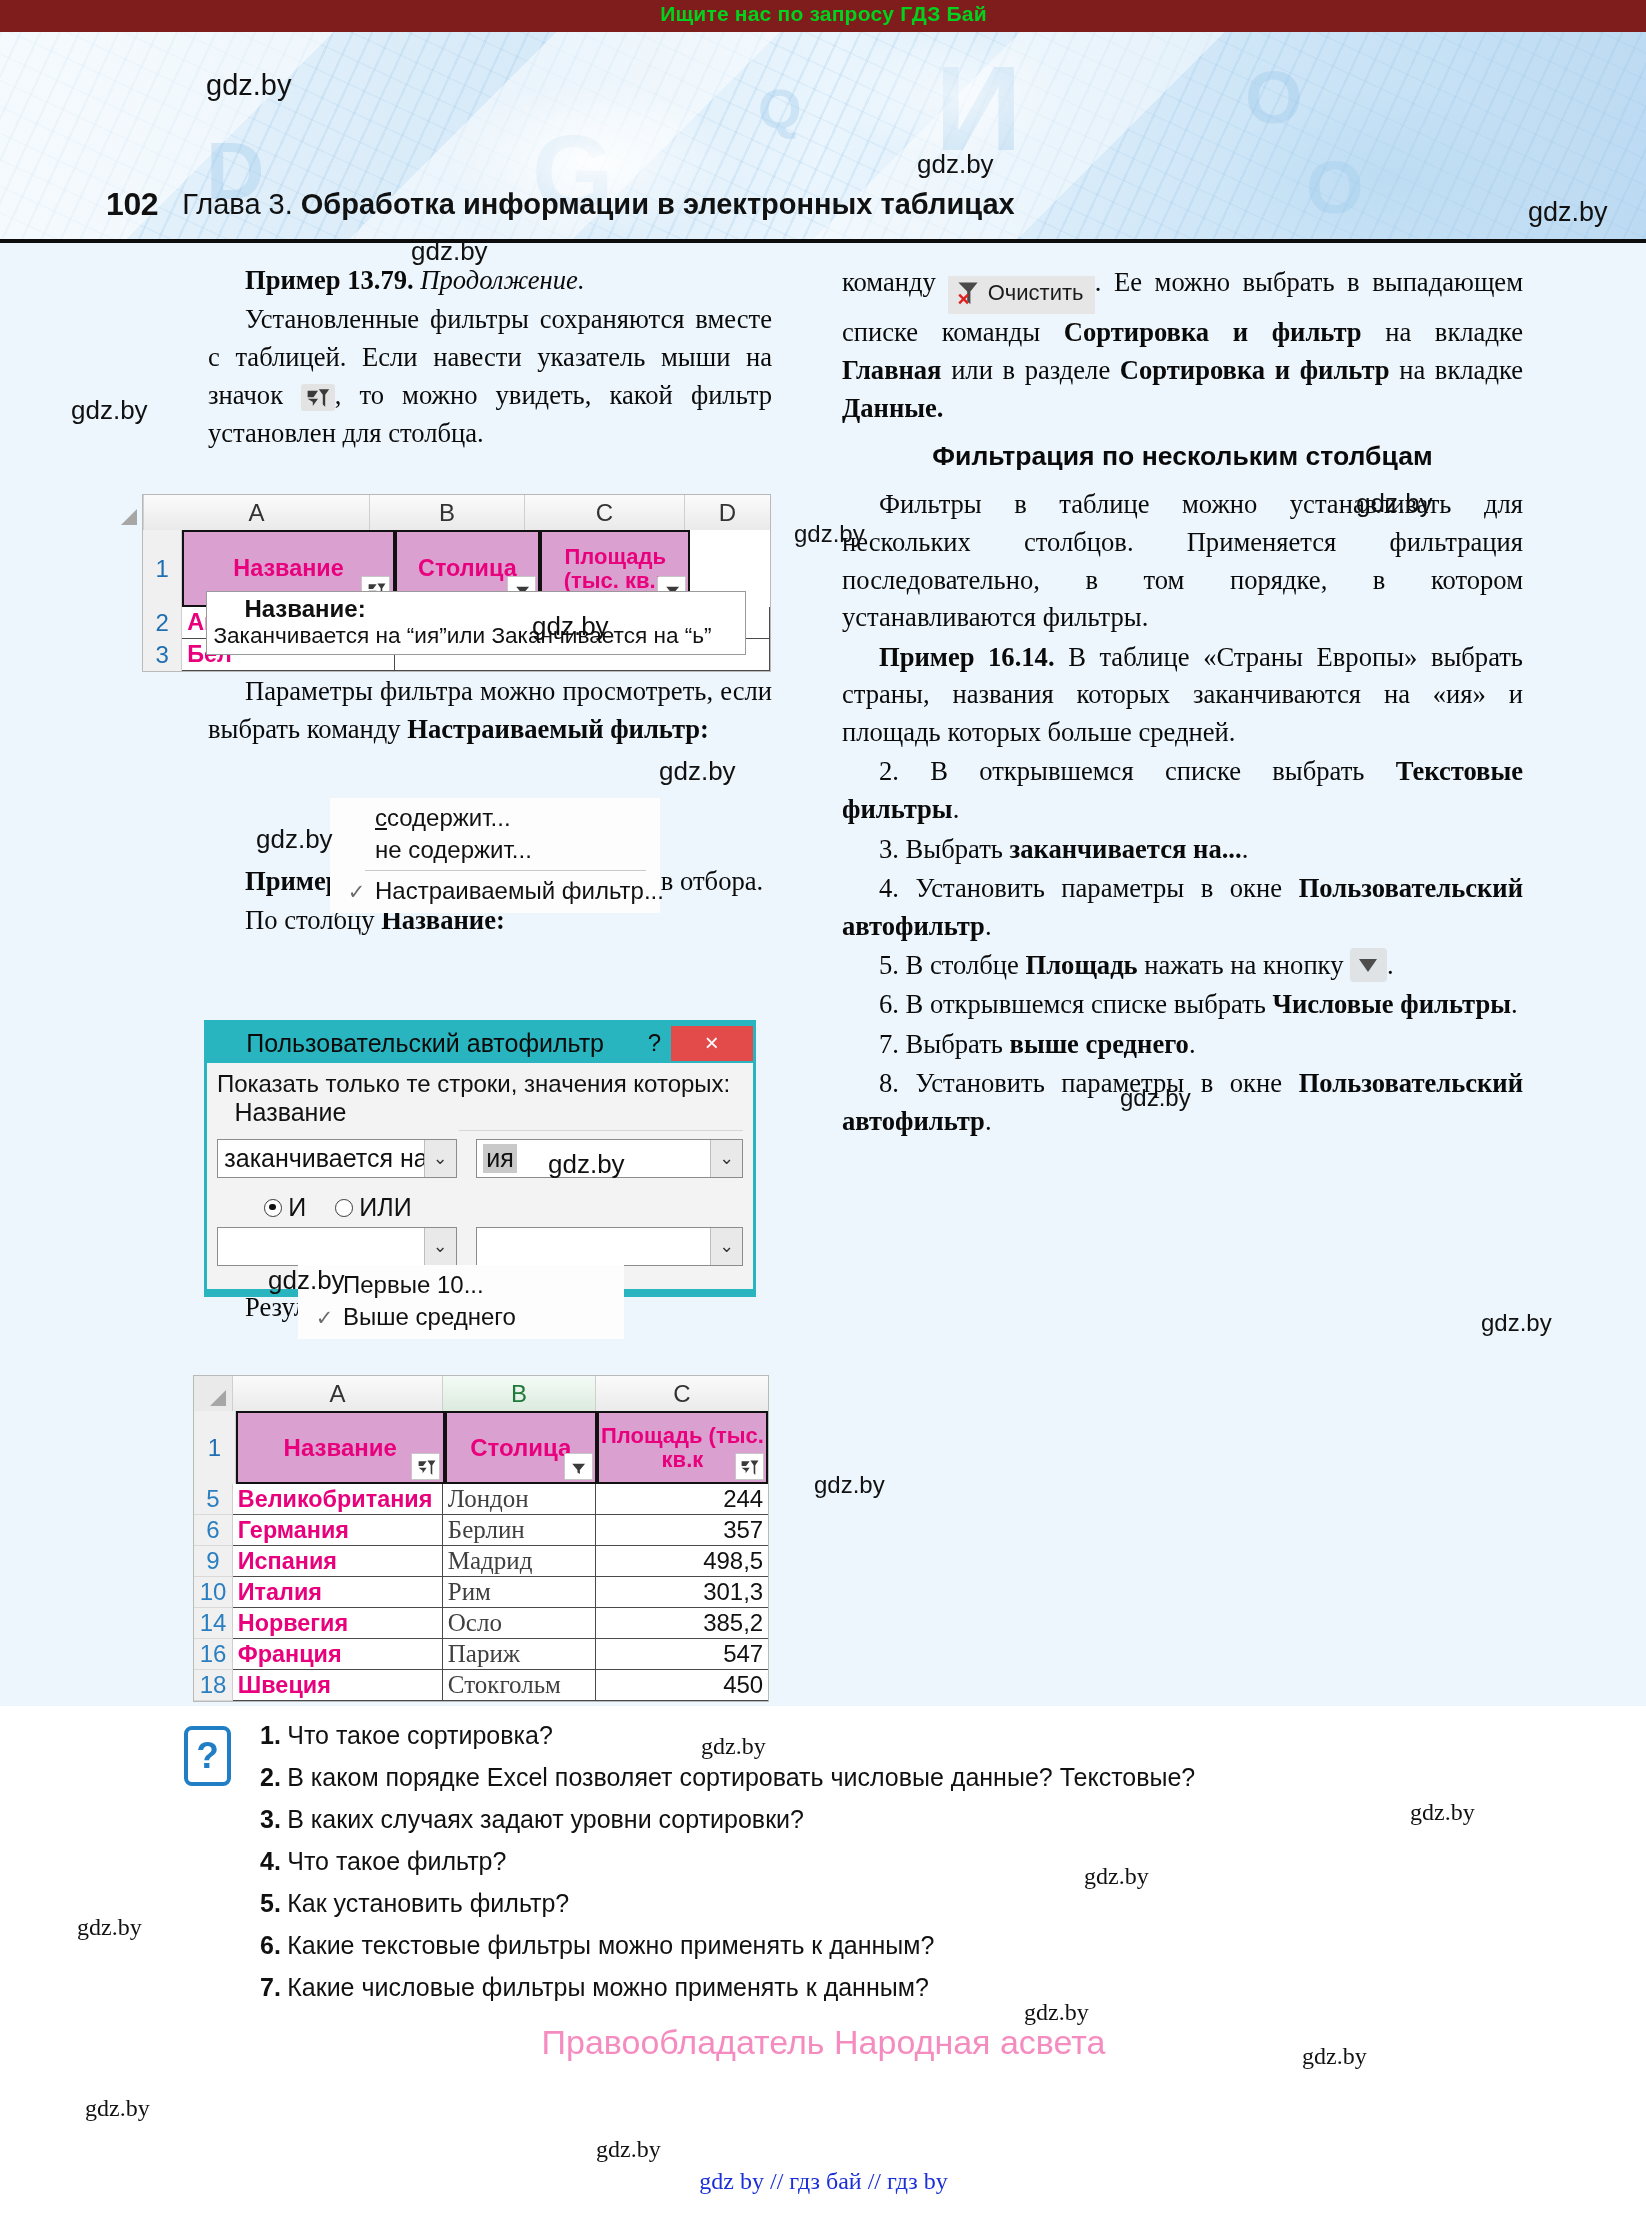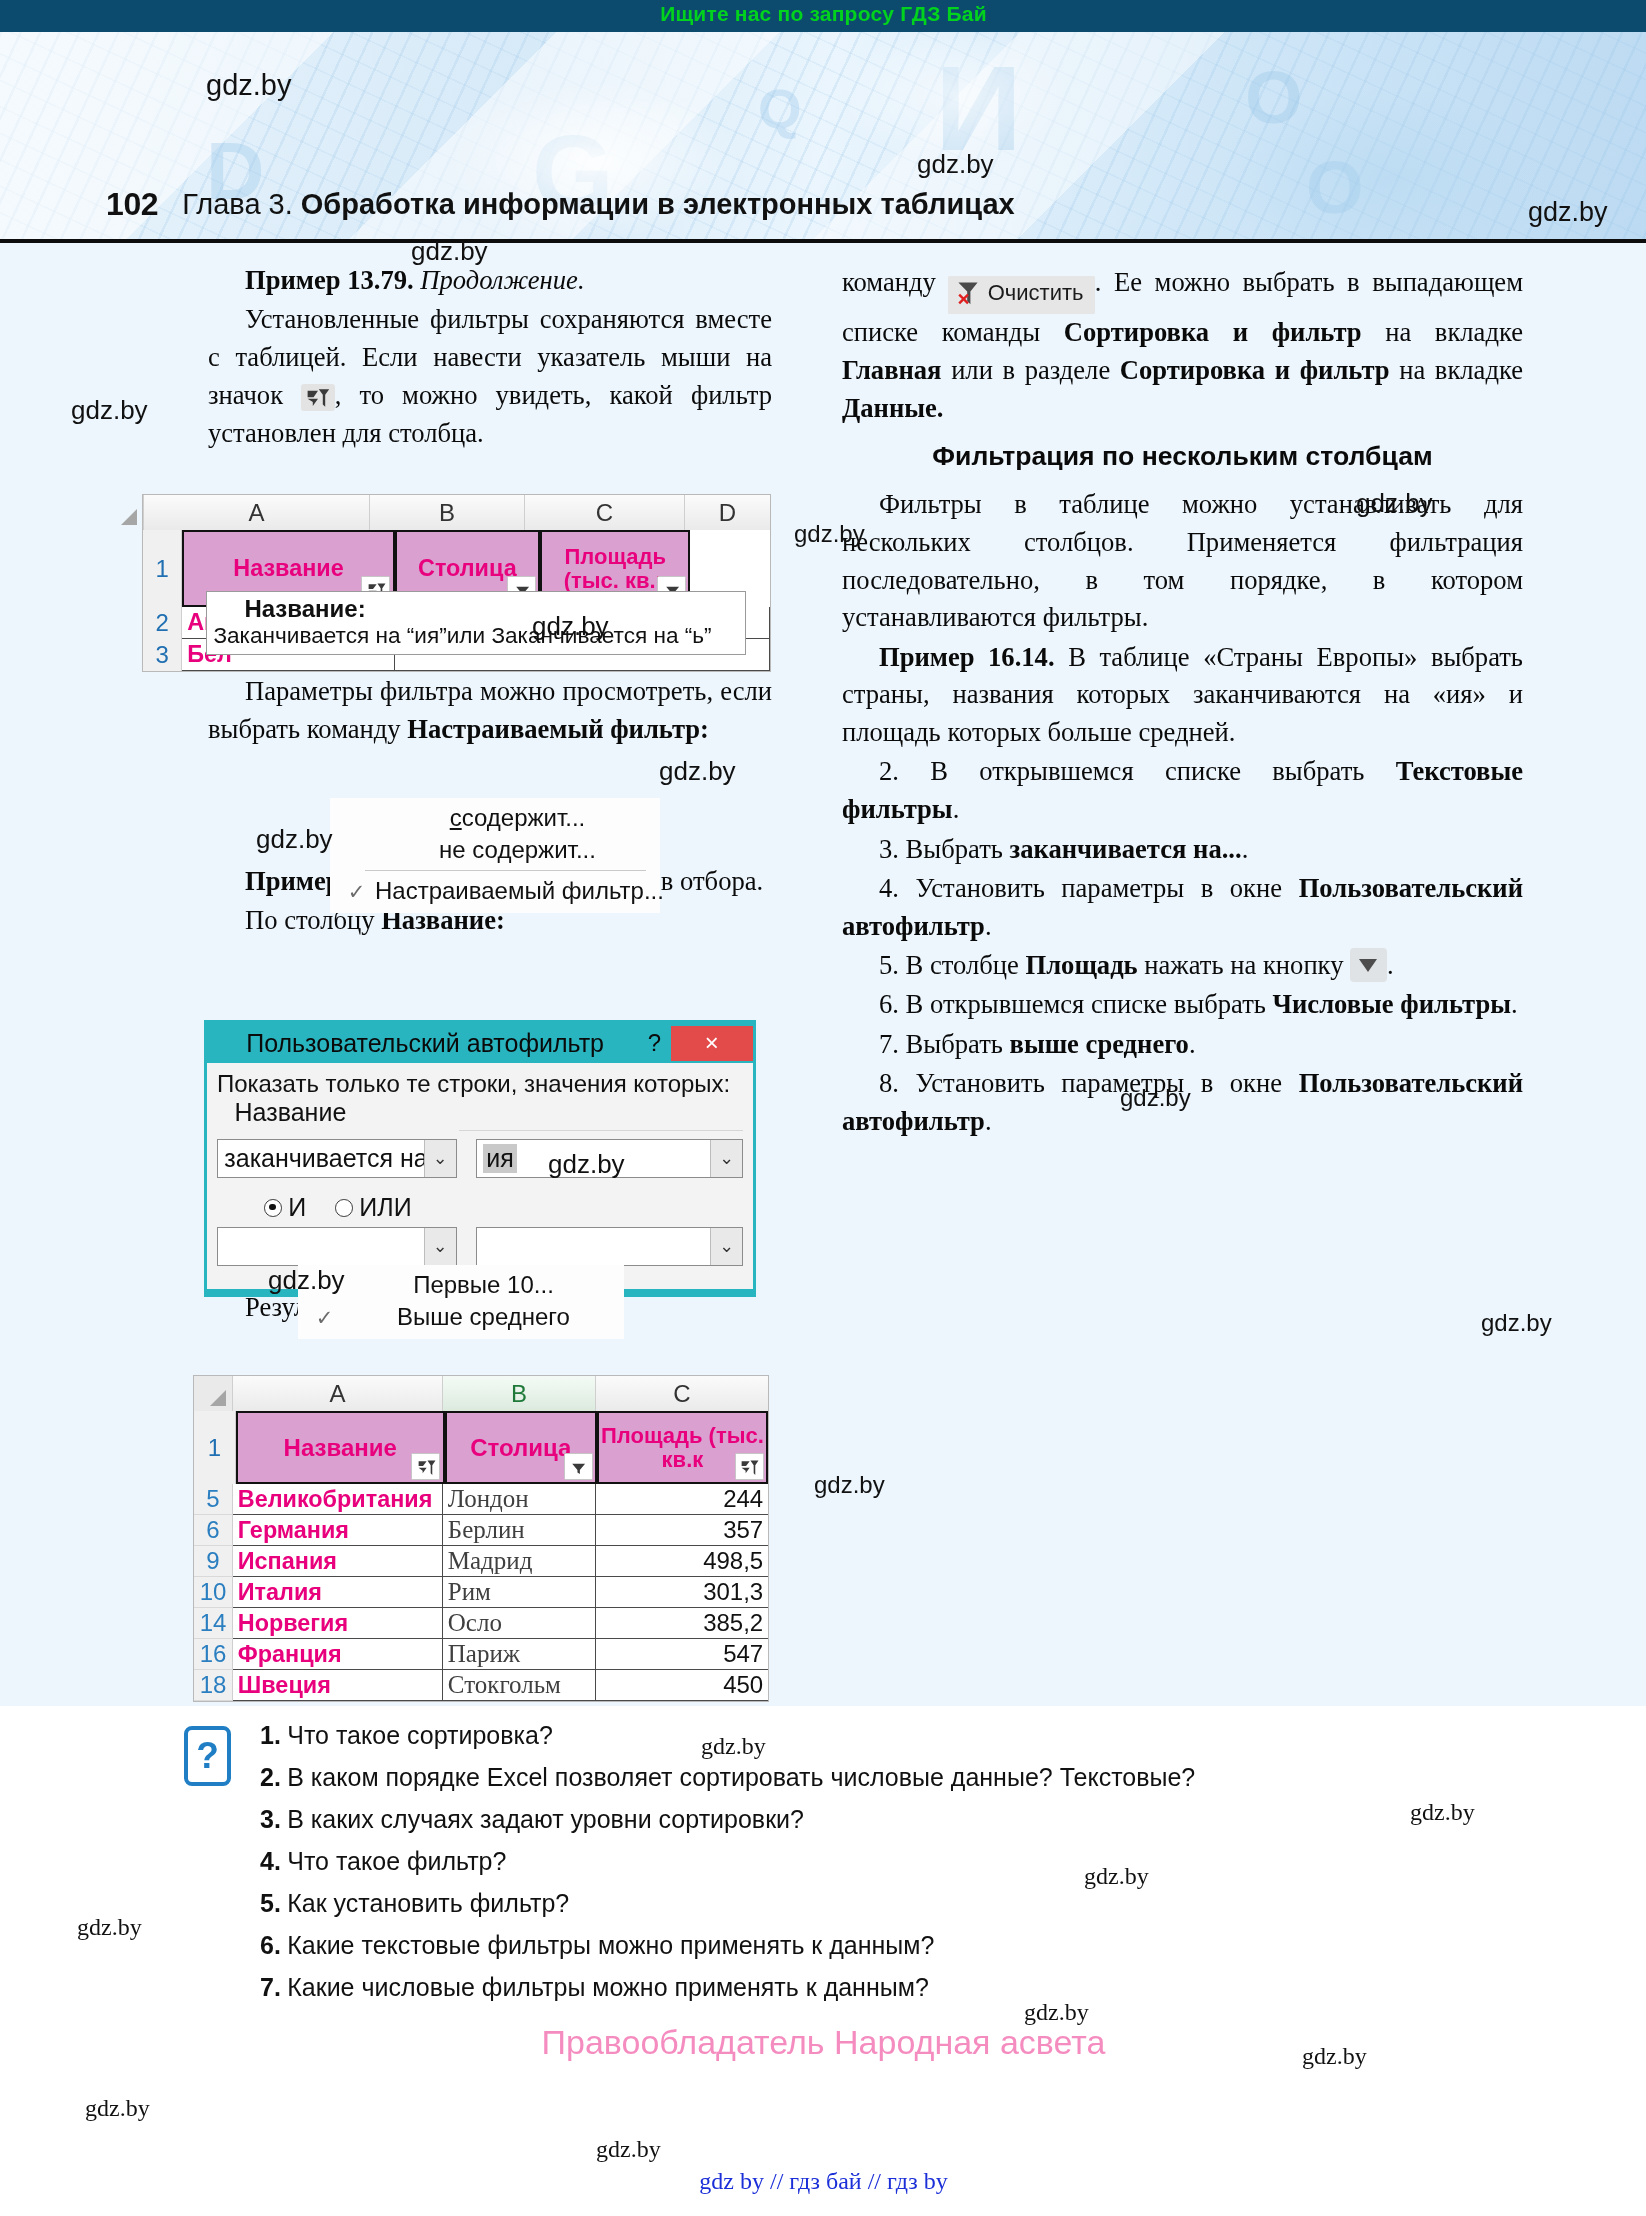--- a/index.html
+++ b/index.html
@@ -8,21 +8,21 @@
     width: 1647px; height: 2216px;
     background: #ffffff;
     font-family: "Liberation Serif", serif;
     position: relative;
     overflow: hidden;
   }
 
   
   .promo-strip {
     position:absolute; left:0; top:0; width:1647px; height:32px;
-    background:#0c4a6e;
+    background:#7f1d1d;
   }
   .promo-text {
     position:absolute; left:0; top:1.6px; width:1647px; text-align:center;
     color:#00d21e; font-family:"Liberation Sans", sans-serif;
     font-size:21px; font-weight:700; letter-spacing:0.2px;
   }
 
   
   .header-band {
     position:absolute; left:0; top:32px; width:1647px; height:208px;
@@ -163,21 +163,21 @@
   }
   .tooltip1 .t1{ font-weight:700; font-size:24px; padding-left:31px;}
   .tooltip1 .t2{ font-size:22.6px; white-space:nowrap; }
 
   
   .menu1 {
     position:absolute; left:330px; top:798px; width:330px;
     background:#fdfdfd; padding:4.8px 0 6.4px 0;
     font-family:"Liberation Sans", sans-serif; font-size:24px; color:#111;
   }
-  .menu-item{ padding:1.6px 0 1.6px 45px; position:relative; white-space:nowrap;text-align:center; }
+  .menu-item{ padding:1.6px 0 1.6px 45px; position:relative; white-space:nowrap; }
   .menu-sep{ height:0.8px; background:#c9c9c9; margin:4.8px 14.5px 4.8px 35px; }
   .menu-check{ position:absolute; left:17.7px; top:4.8px; color:#6b6b6b; font-size:21px; }
   .u{ text-decoration:underline; }
 
   
   .dlg {
     position:absolute; left:204px; top:1020px; width:552px;
     background:#28b5c0; padding:3.2px 3.2px 8px 3.2px;
   }
   .dlg-title{

